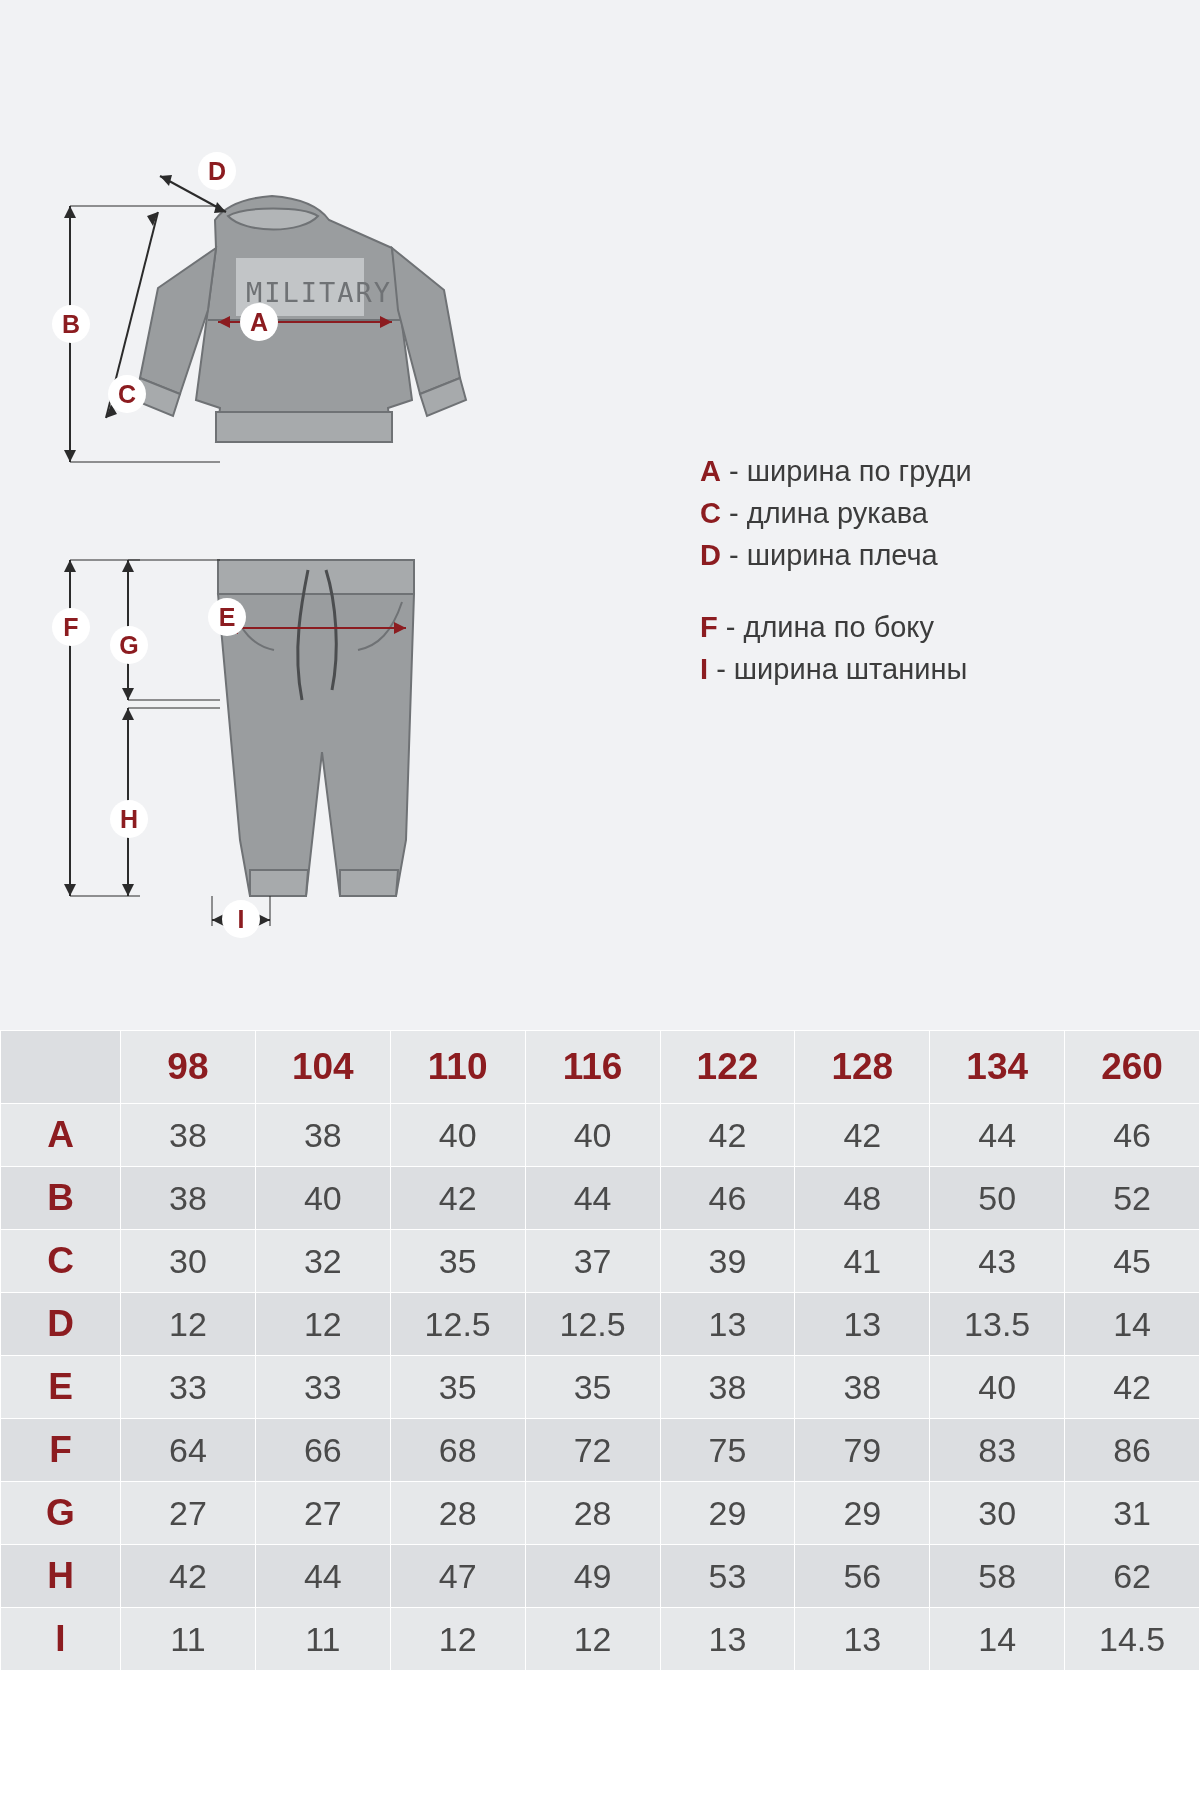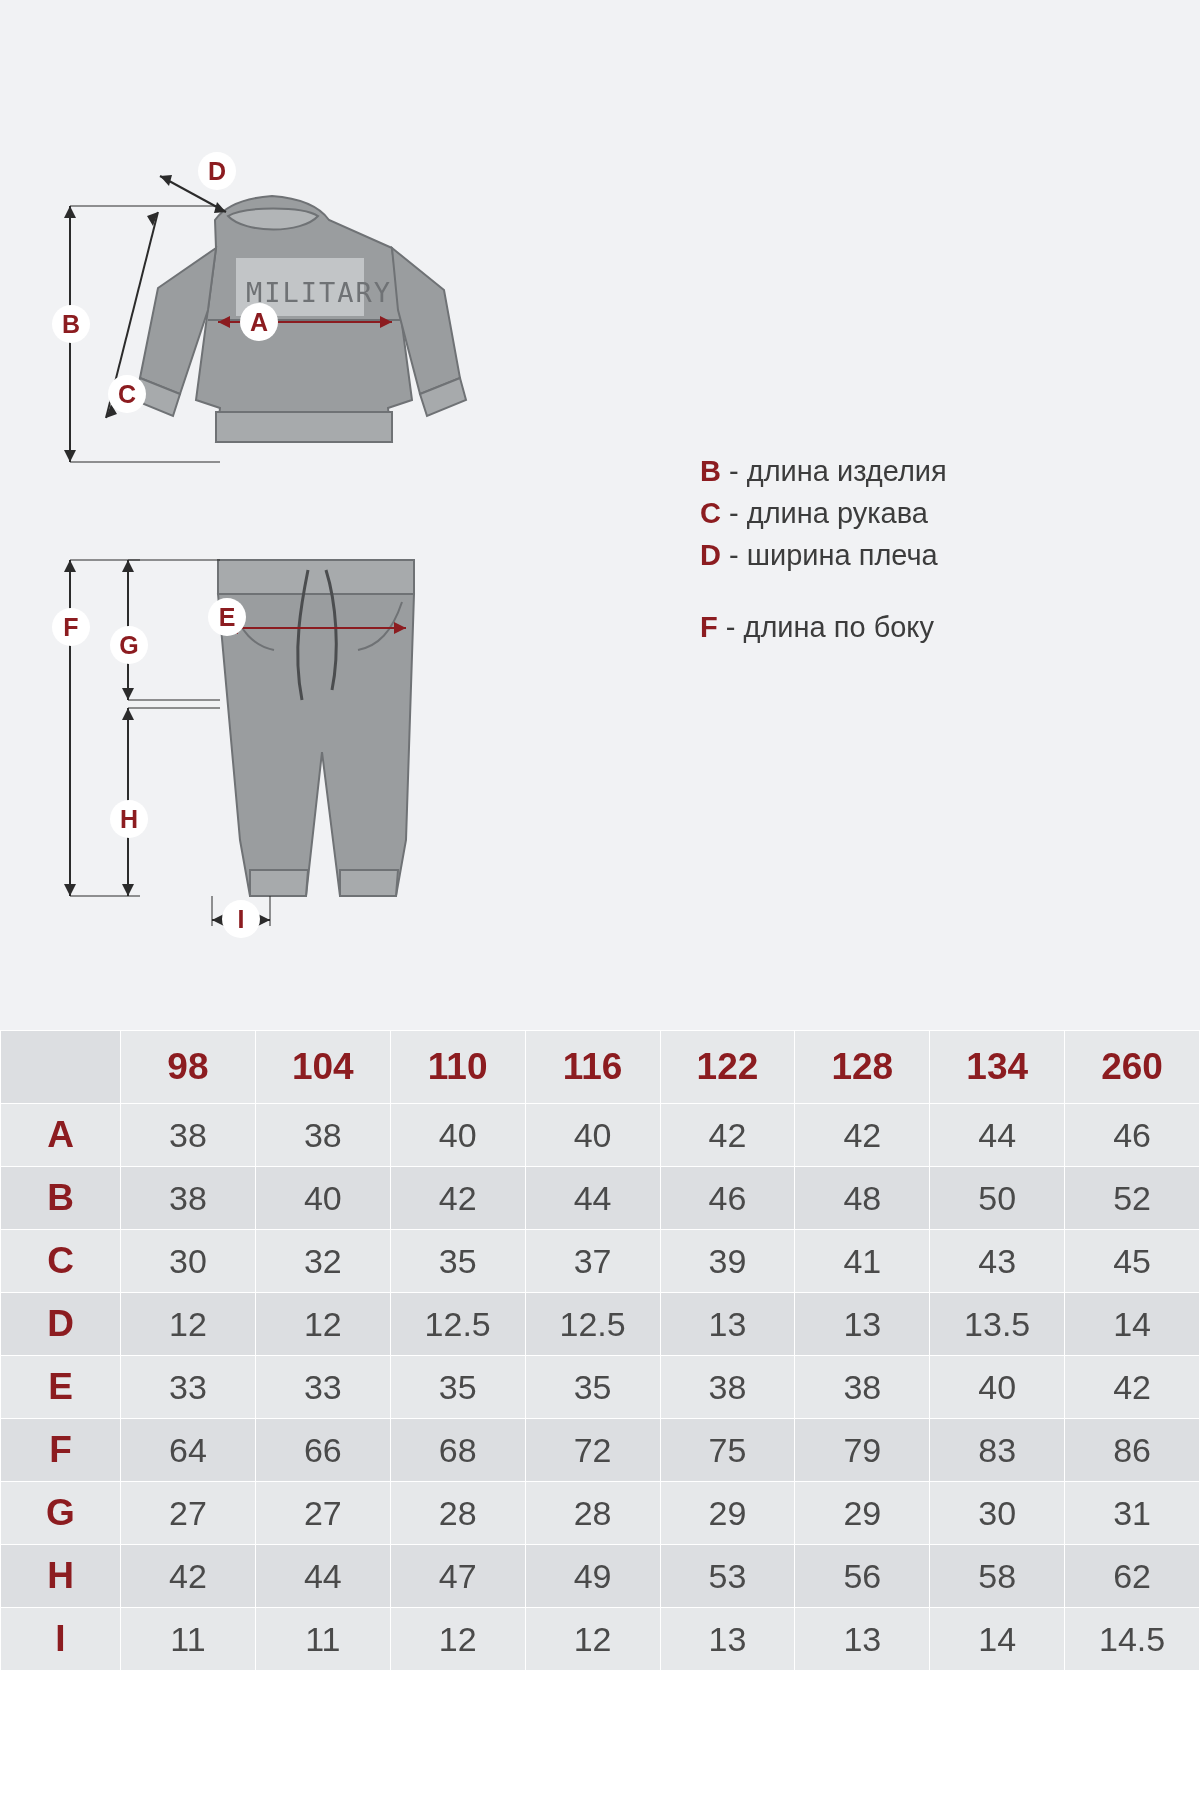--- a/index.html
+++ b/index.html
@@ -166,37 +166,41 @@
     </svg>
 
     <div class="marker" style="left:52px;top:608px;">F</div>
     <div class="marker" style="left:110px;top:626px;">G</div>
     <div class="marker" style="left:110px;top:800px;">H</div>
     <div class="marker" style="left:208px;top:598px;">E</div>
     <div class="marker" style="left:222px;top:900px;">I</div>
 
     <div class="legend">
       <div class="legend-row">
-        <span class="k">B</span>
-        <span>- длина изделия</span>
+        <span class="k">A</span>
+        <span>- ширина по груди</span>
       </div>
       <div class="legend-row">
         <span class="k">C</span>
         <span>- длина рукава</span>
       </div>
       <div class="legend-row">
         <span class="k">D</span>
         <span>- ширина плеча</span>
       </div>
 
       <div class="legend-gap"></div>
 
       <div class="legend-row">
         <span class="k">F</span>
         <span>- длина по боку</span>
+      </div>
+      <div class="legend-row">
+        <span class="k">I</span>
+        <span>- ширина штанины</span>
       </div>
     </div>
   </div>
 
   <div class="table-wrap">
     <table>
       <colgroup>
         <col class="first">
         <col span="8">
       </colgroup>

